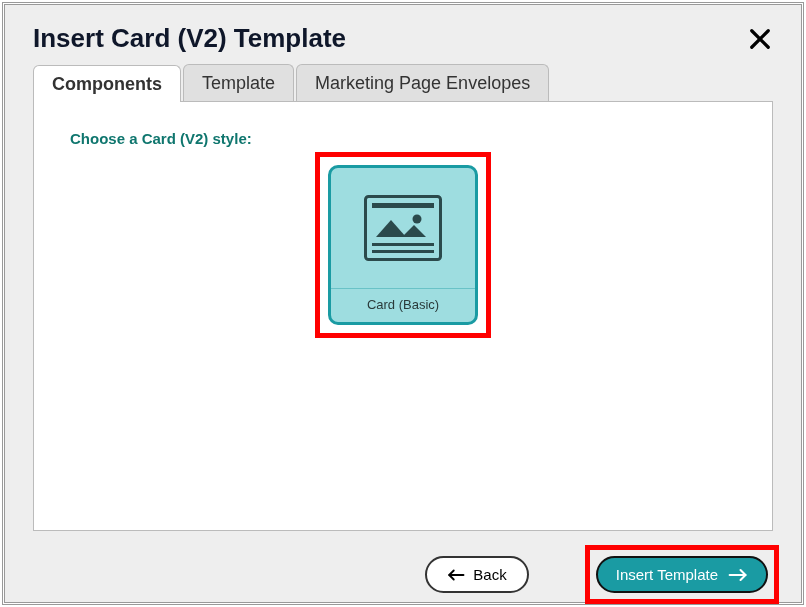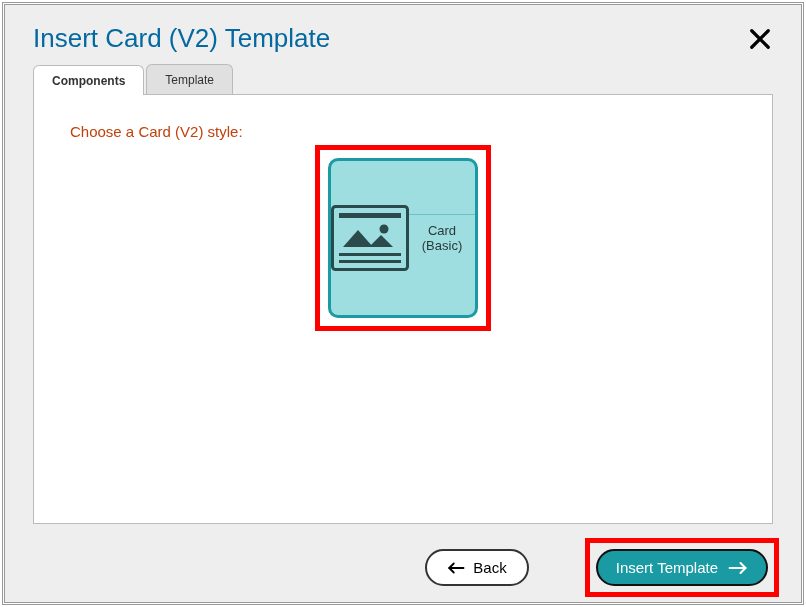--- a/index.html
+++ b/index.html
@@ -33,22 +33,22 @@
 
     .dialog-header {
       display: flex;
       align-items: center;
       justify-content: space-between;
       padding: 18px 28px 10px 28px;
     }
 
     .dialog-title {
       font-size: 26px;
-      font-weight: 400;
-      color: #0369a1;
+      font-weight: 700;
+      color: #0f172a;
     }
 
     .close-btn {
       width: 26px;
       height: 26px;
       cursor: pointer;
       display: flex;
       align-items: center;
       justify-content: center;
     }
@@ -60,21 +60,21 @@
 
     .tabbar {
       display: flex;
       padding: 0 28px;
       align-items: flex-end;
       gap: 0;
     }
 
     .tab {
       padding: 8px 18px 7px 18px;
-      font-size: 12px;
+      font-size: 18px;
       color: #333;
       background: #e0e0e0;
       border: 1px solid #bbb;
       border-bottom: none;
       border-radius: 6px 6px 0 0;
       cursor: pointer;
       position: relative;
       margin-right: 2px;
     }
 
@@ -90,22 +90,22 @@
       margin: 0 28px;
       background: #fff;
       border: 1px solid #bbb;
       height: 430px;
       padding: 28px 36px;
       position: relative;
     }
 
     .choose-label {
       font-size: 15px;
-      font-weight: 400;
-      color: #c2410c;
+      font-weight: 700;
+      color: #0f766e;
     }
 
     .card-wrap {
       position: absolute;
       left: 50%;
       top: 50px;
       transform: translateX(-50%);
       width: 176px;
       height: 186px;
       border: 5px solid #ff0000;
@@ -114,21 +114,21 @@
       justify-content: center;
     }
 
     .card-tile {
       width: 150px;
       height: 160px;
       background: #9edde0;
       border: 3px solid #1a9ba3;
       border-radius: 10px;
       display: flex;
-      flex-direction: row;
+      flex-direction: column;
       align-items: center;
       cursor: pointer;
     }
 
     .card-icon-area {
       flex: 1;
       display: flex;
       align-items: center;
       justify-content: center;
       width: 100%;
@@ -200,20 +200,21 @@
       <svg viewBox="0 0 24 24">
         <line x1="3" y1="3" x2="21" y2="21" stroke="#000" stroke-width="3.5" stroke-linecap="round"></line>
         <line x1="21" y1="3" x2="3" y2="21" stroke="#000" stroke-width="3.5" stroke-linecap="round"></line>
       </svg>
     </div>
   </div>
 
   <div class="tabbar">
     <div class="tab active">Components</div>
     <div class="tab">Template</div>
+    <div class="tab">Marketing Page Envelopes</div>
   </div>
 
   <div class="content-panel">
     <div class="choose-label">Choose a Card (V2) style:</div>
 
     <div class="card-wrap">
       <div class="card-tile">
         <div class="card-icon-area">
           <svg width="78" height="66" viewBox="0 0 78 66">
             <rect x="1.5" y="1.5" width="75" height="63" rx="3" fill="none" stroke="#2b4a4c" stroke-width="3"></rect>

